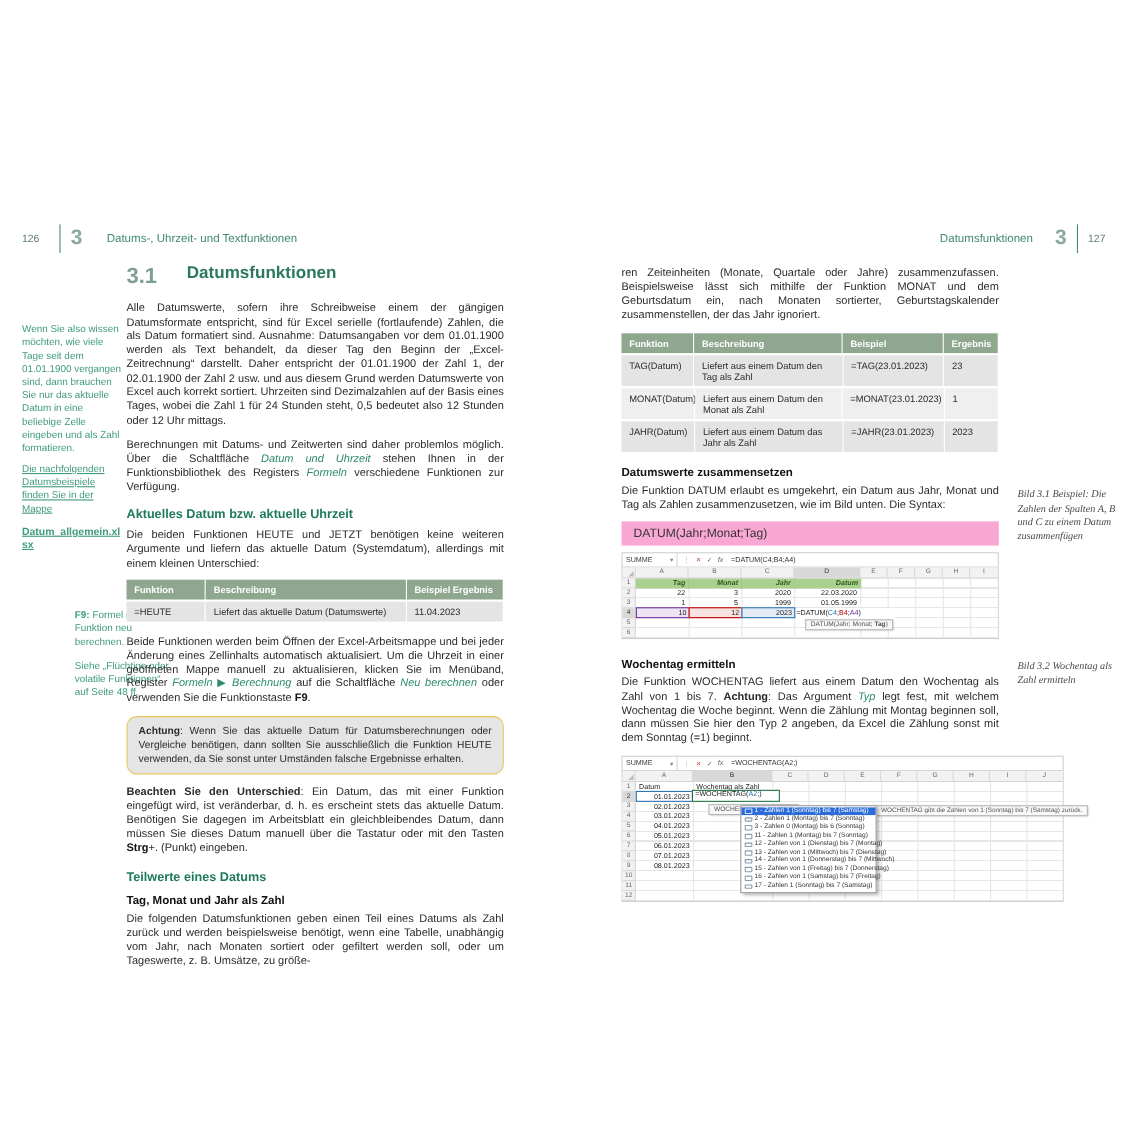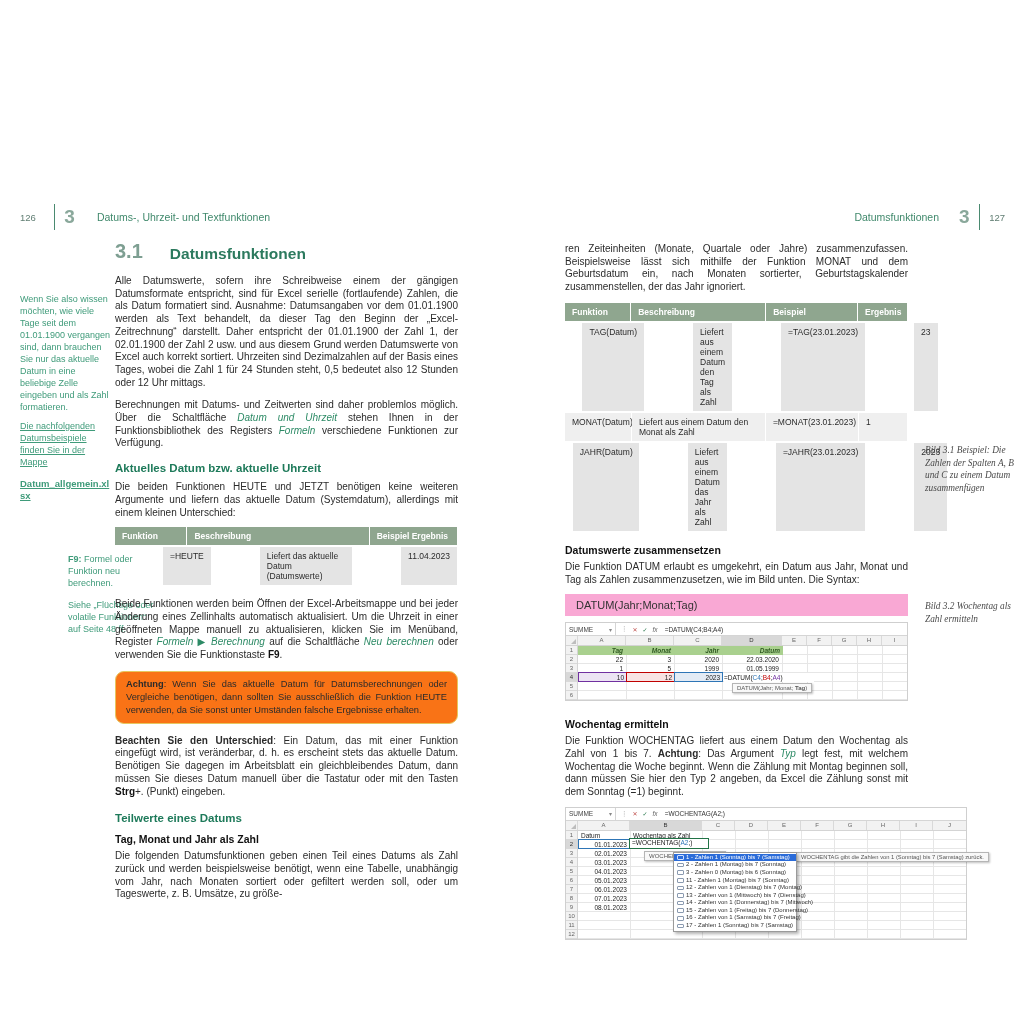--- a/index.html
+++ b/index.html
@@ -13,40 +13,40 @@
   .pchap{font-size:19px;font-weight:bold;color:#8aa89b;}
   .ptitle{font-size:10.5px;color:#40896c;}
   .phead-left .pbar{margin-left:18px;}
   .phead-left .ptitle{margin-left:22px;}
   .phead-right .ptitle{margin-right:20px;}
   
   .maincol{position:absolute;width:343px;}
   #main-left{left:115px;top:240px;}
   #main-right{left:565px;top:243px;}
   p.body{font-size:10px;line-height:12.7px;text-align:justify;margin:0 0 10px 0;}
-  .sec-head{display:flex;align-items:flex-end;margin:0 0 12px 0;}
+  .sec-head{display:flex;align-items:flex-start;margin:0 0 12px 0;}
   .sec-num{font-size:20px;font-weight:bold;color:#7e9f92;}
   .sec-title{font-size:15.5px;font-weight:bold;color:#2c7a5e;margin-left:27px;}
   h3.green{font-size:11.5px;font-weight:bold;color:#1e7a5a;margin:4px 0 7px 0;}
   h4.black{font-size:10.5px;font-weight:bold;color:#111;margin:2px 0 5px 0;}
   .glink{color:#2c8a65;font-style:italic;}
   .gpath{color:#2c8a65;}
   b.key{color:#111;}
   
   .dtable{margin:2px 0 11px 0;font-size:8.5px;}
   .dt-row{display:flex;justify-content:center;}
   .dt-row > div{padding:4px 7px;box-sizing:border-box;}
   .dt-head > div{background:#8fa68f;color:#fff;font-weight:bold;margin:0 1px 2px 0;}
   .dt-body > div{margin:0 1px 2px 0;}
-  .dt-odd > div{background:#e4e4e4;margin-left:48px;}
+  .dt-odd > div{background:#e4e4e4;}
   .dt-even > div{background:#efefef;}
   .lt-c1{width:72px;} .lt-c2{width:183px;} .lt-c3{width:88px;}
   .rt-c1{width:66px;} .rt-c2{width:136px;} .rt-c3{width:92px;} .rt-c4{width:49px;}
   
-  .warnbox{background:#f97316;border:1.5px solid #e6c75f;border-radius:9px;padding:6px 10px;font-size:9.3px;line-height:13px;text-align:justify;margin:2px 0 11px 0;}
+  .warnbox{background:#e5e5e5;border:1.5px solid #e6c75f;border-radius:9px;padding:6px 10px;font-size:9.3px;line-height:13px;text-align:justify;margin:2px 0 11px 0;}
   
   .syntax{background:#f9a8d4;color:#333;font-size:11px;padding:5px 11px;margin:0 0 6px 0;}
   
   .mnote{position:absolute;left:20px;width:92px;font-size:9px;line-height:12px;color:#3f9b7a;}
   .mnote .mfile{font-weight:bold;font-size:9.5px;display:block;margin-top:10px;word-break:break-all;}
   .mcap{position:absolute;width:90px;font-family:"Liberation Serif",serif;font-style:italic;font-size:9.3px;line-height:12.5px;color:#4a4a4a;}
   
   .sheet{border:1px solid #cfcfcf;background:#fff;position:relative;}
   .fbar{height:12px;display:flex;align-items:center;border-bottom:1px solid #d5d5d5;font-size:6.5px;color:#444;}
   .namebox{width:50px;display:flex;justify-content:space-between;align-items:center;padding:0 3px;border-right:1px solid #d5d5d5;height:100%;box-sizing:border-box;}

